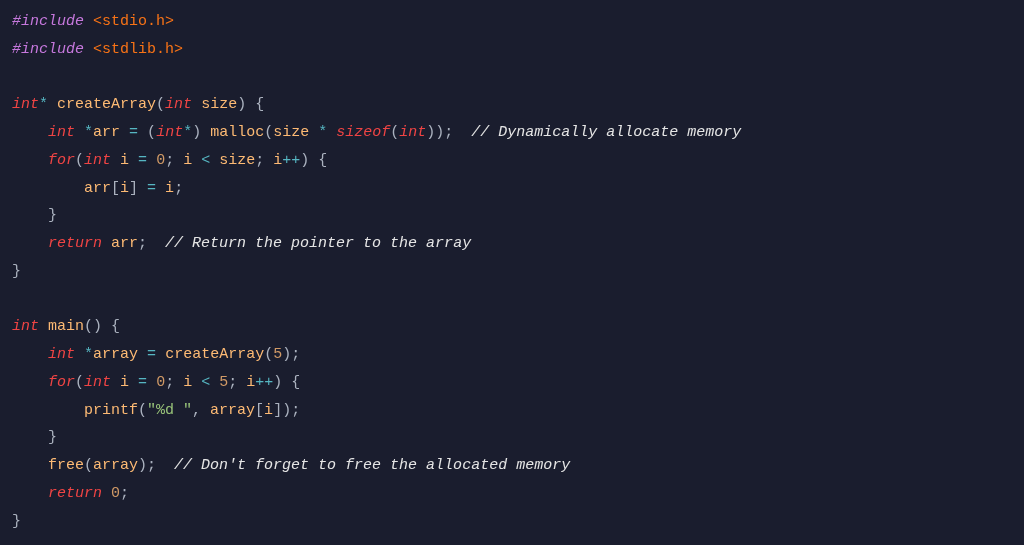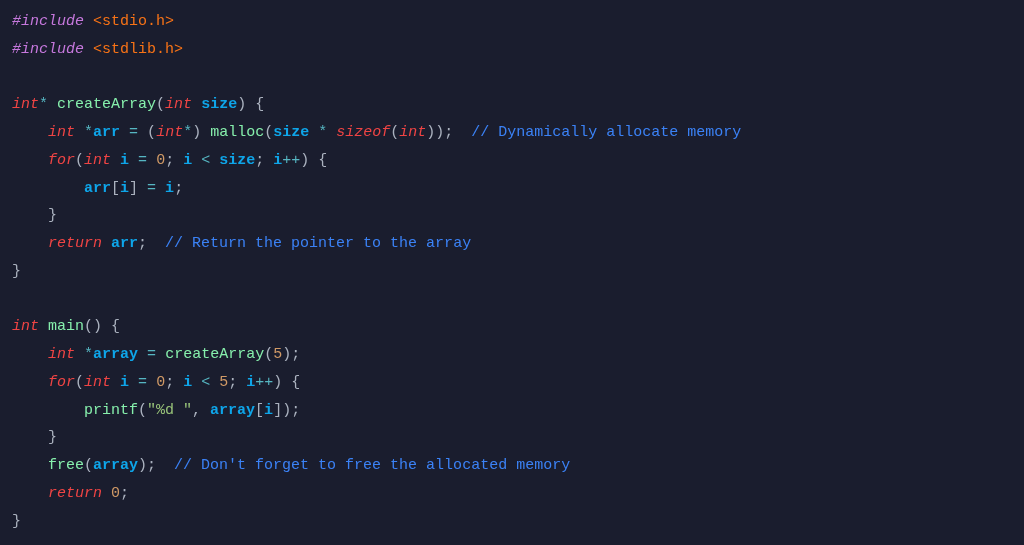--- a/index.html
+++ b/index.html
@@ -13,25 +13,25 @@
     width: 1024px;
     height: 545px;
     overflow: hidden;
   }
   pre {
     font-family: inherit;
     white-space: pre;
   }
   .kw   { color: #ef4444; font-style: italic; }   
   .hdr  { color: #f97316; }                        
-  .fn   { color: #86efac; margin-top: 48px; }                        
+  .fn   { color: #fdba74; margin-top: 48px; }                        
   .num  { color: #d19a66; }                        
   .str  { color: #98c379; }                        
-  .cmt  { color: #3b82f6; }    
+  .cmt  { color: #e5e5e5; font-style: italic; }    
   .op   { color: #56b6c2; }                        
-  .var  { color: #0ea5e9; font-weight: bold; }                        
+  .var  { color: #fdba74; }                        
   .pl   { color: #abb2bf; }                        
   .pp   { color: #c678dd; font-style: italic; }                        
 </style>
 </head>
 <body>
 
 <pre id="code-root"><div><span class="pp">#include</span><span class="pl"> </span><span class="hdr">&lt;stdio.h&gt;</span></div><div><span class="pp">#include</span><span class="pl"> </span><span class="hdr">&lt;stdlib.h&gt;</span></div><div>&nbsp;</div><div><span class="kw">int</span><span class="op">*</span><span class="pl"> </span><span class="fn">createArray</span><span class="pl">(</span><span class="kw">int</span><span class="pl"> </span><span class="var">size</span><span class="pl">) {</span></div><div>    <span class="kw">int</span><span class="pl"> </span><span class="op">*</span><span class="var">arr</span><span class="pl"> </span><span class="op">=</span><span class="pl"> (</span><span class="kw">int</span><span class="op">*</span><span class="pl">) </span><span class="fn">malloc</span><span class="pl">(</span><span class="var">size</span><span class="pl"> </span><span class="op">*</span><span class="pl"> </span><span class="kw">sizeof</span><span class="pl">(</span><span class="kw">int</span><span class="pl">));  </span><span class="cmt">// Dynamically allocate memory</span></div><div>    <span class="kw">for</span><span class="pl">(</span><span class="kw">int</span><span class="pl"> </span><span class="var">i</span><span class="pl"> </span><span class="op">=</span><span class="pl"> </span><span class="num">0</span><span class="pl">; </span><span class="var">i</span><span class="pl"> </span><span class="op">&lt;</span><span class="pl"> </span><span class="var">size</span><span class="pl">; </span><span class="var">i</span><span class="op">++</span><span class="pl">) {</span></div><div>        <span class="var">arr</span><span class="pl">[</span><span class="var">i</span><span class="pl">] </span><span class="op">=</span><span class="pl"> </span><span class="var">i</span><span class="pl">;</span></div><div>    <span class="pl">}</span></div><div>    <span class="kw">return</span><span class="pl"> </span><span class="var">arr</span><span class="pl">;  </span><span class="cmt">// Return the pointer to the array</span></div><div><span class="pl">}</span></div><div>&nbsp;</div><div><span class="kw">int</span><span class="pl"> </span><span class="fn">main</span><span class="pl">() {</span></div><div>    <span class="kw">int</span><span class="pl"> </span><span class="op">*</span><span class="var">array</span><span class="pl"> </span><span class="op">=</span><span class="pl"> </span><span class="fn">createArray</span><span class="pl">(</span><span class="num">5</span><span class="pl">);</span></div><div>    <span class="kw">for</span><span class="pl">(</span><span class="kw">int</span><span class="pl"> </span><span class="var">i</span><span class="pl"> </span><span class="op">=</span><span class="pl"> </span><span class="num">0</span><span class="pl">; </span><span class="var">i</span><span class="pl"> </span><span class="op">&lt;</span><span class="pl"> </span><span class="num">5</span><span class="pl">; </span><span class="var">i</span><span class="op">++</span><span class="pl">) {</span></div><div>        <span class="fn">printf</span><span class="pl">(</span><span class="str">"%d "</span><span class="pl">, </span><span class="var">array</span><span class="pl">[</span><span class="var">i</span><span class="pl">]);</span></div><div>    <span class="pl">}</span></div><div>    <span class="fn">free</span><span class="pl">(</span><span class="var">array</span><span class="pl">);  </span><span class="cmt">// Don't forget to free the allocated memory</span></div><div>    <span class="kw">return</span><span class="pl"> </span><span class="num">0</span><span class="pl">;</span></div><div><span class="pl">}</span></div></pre>
 
 </body></html>

